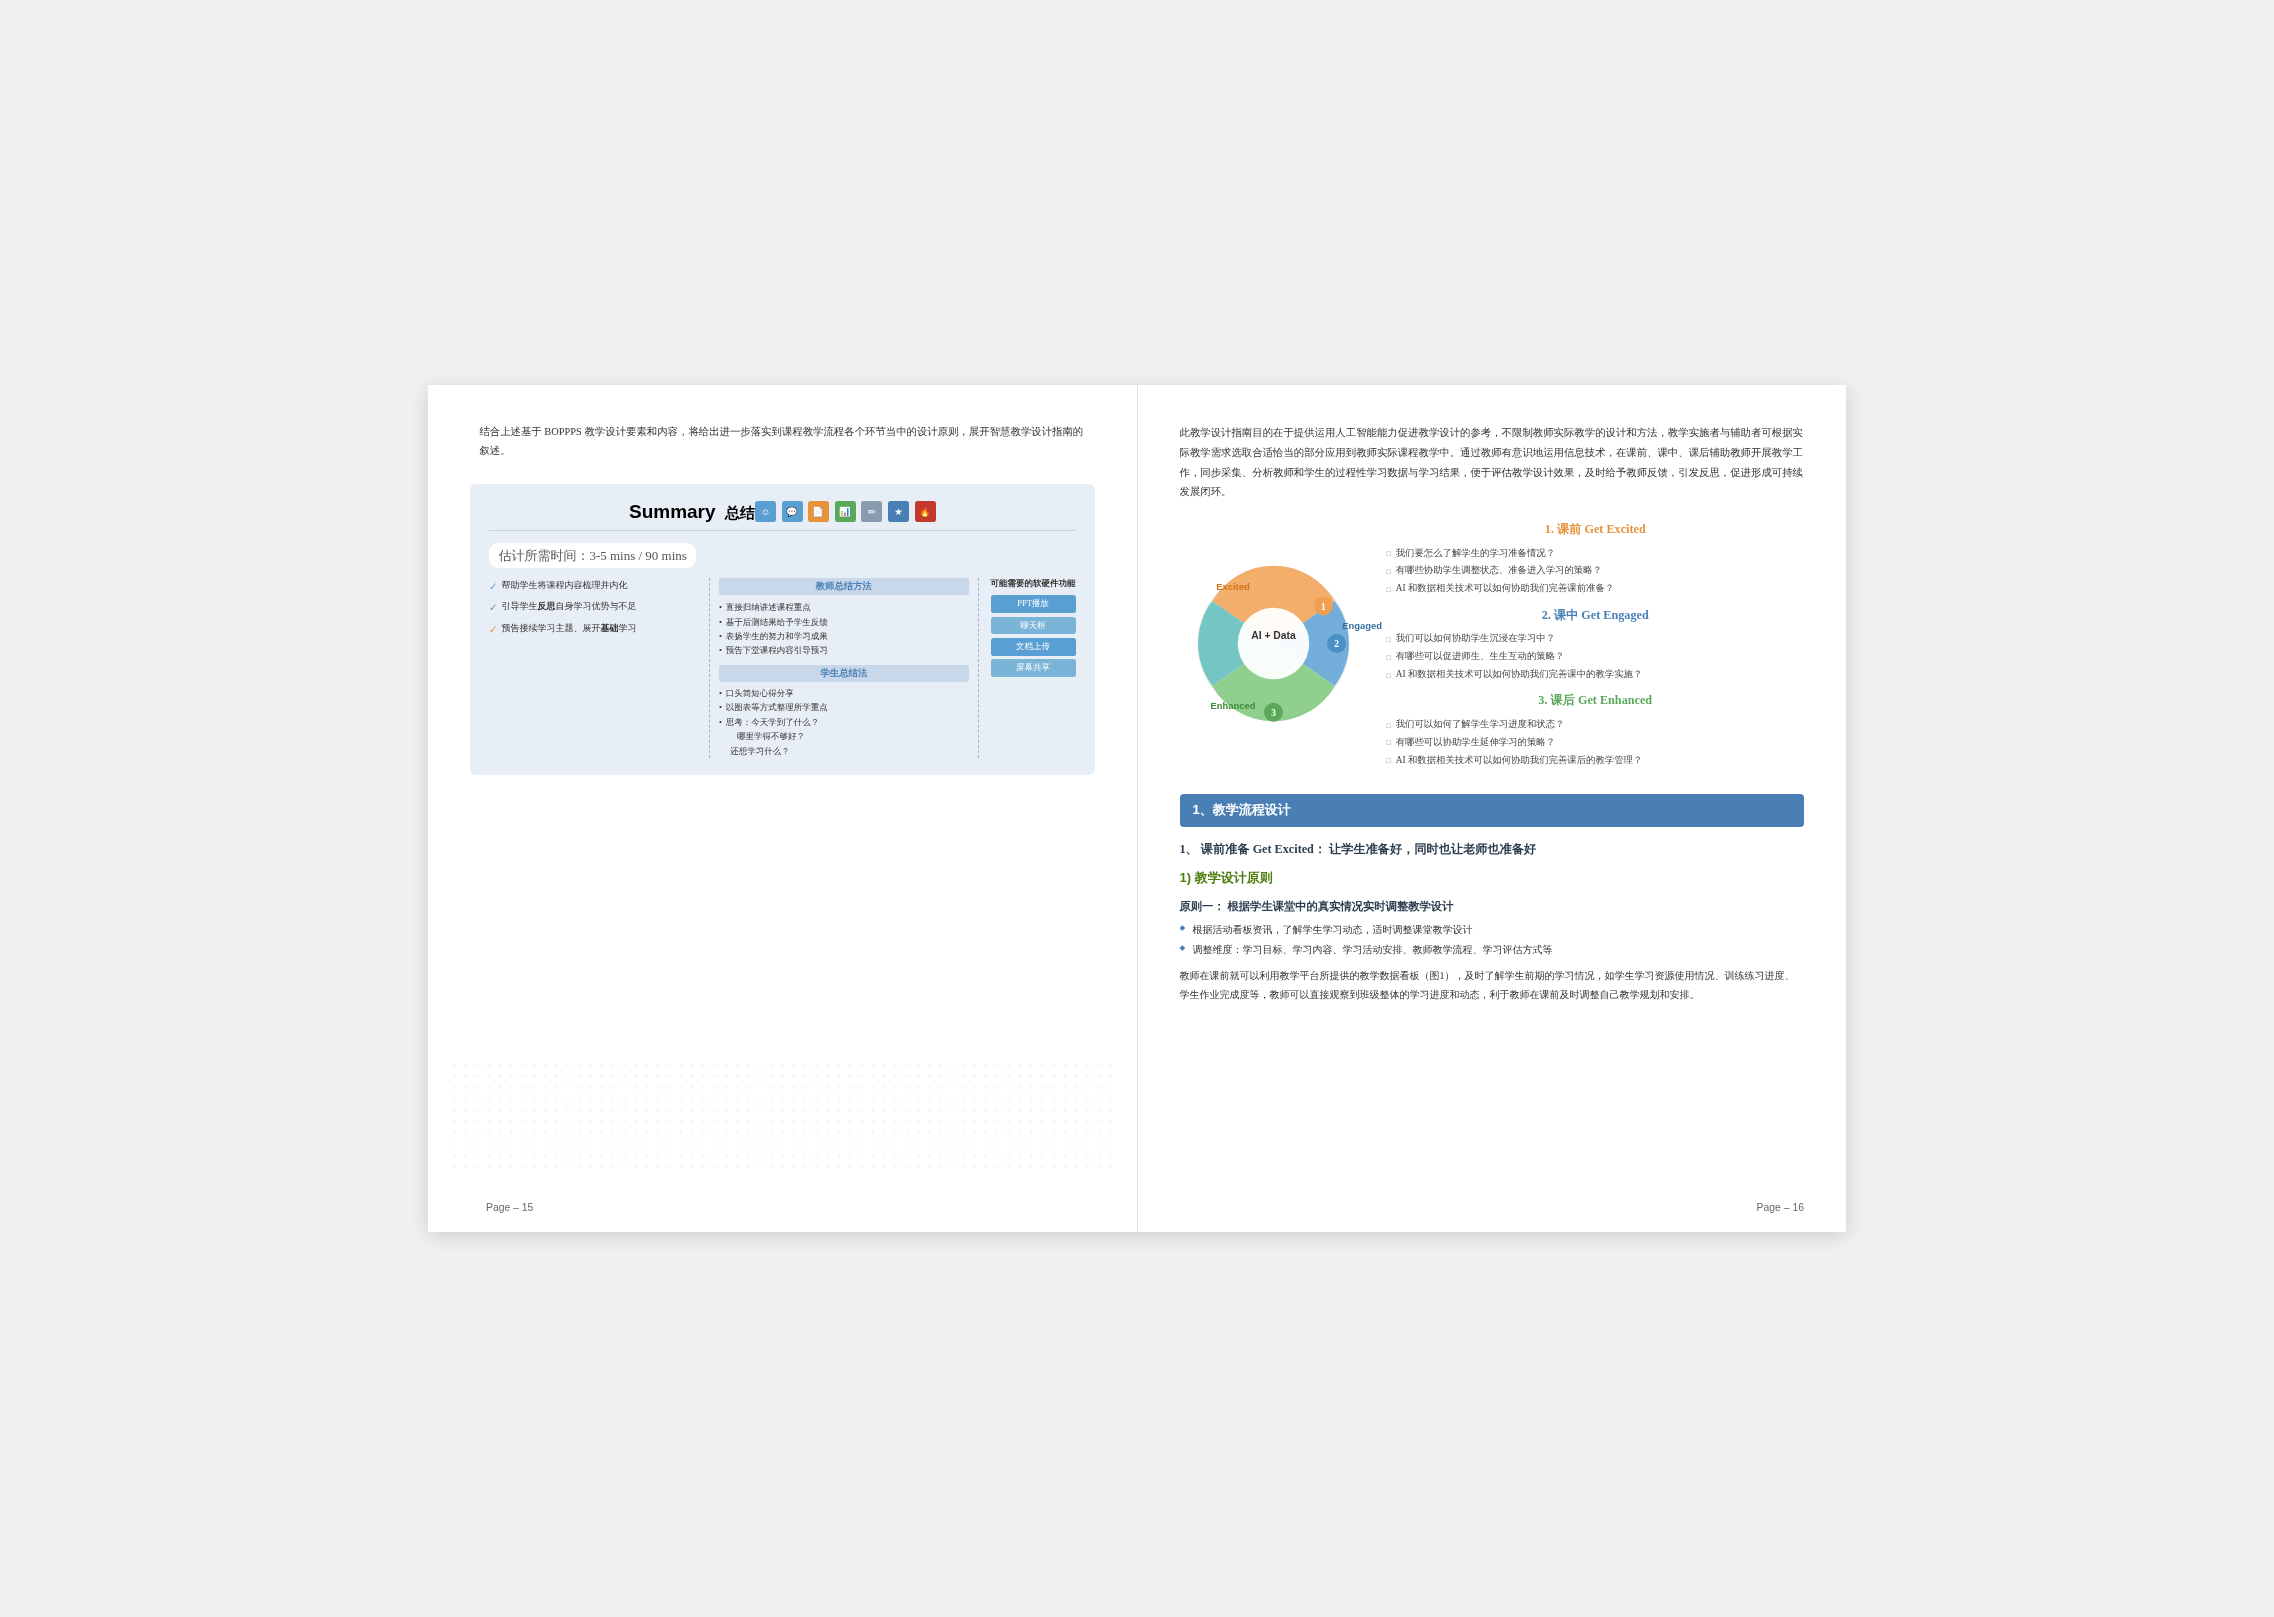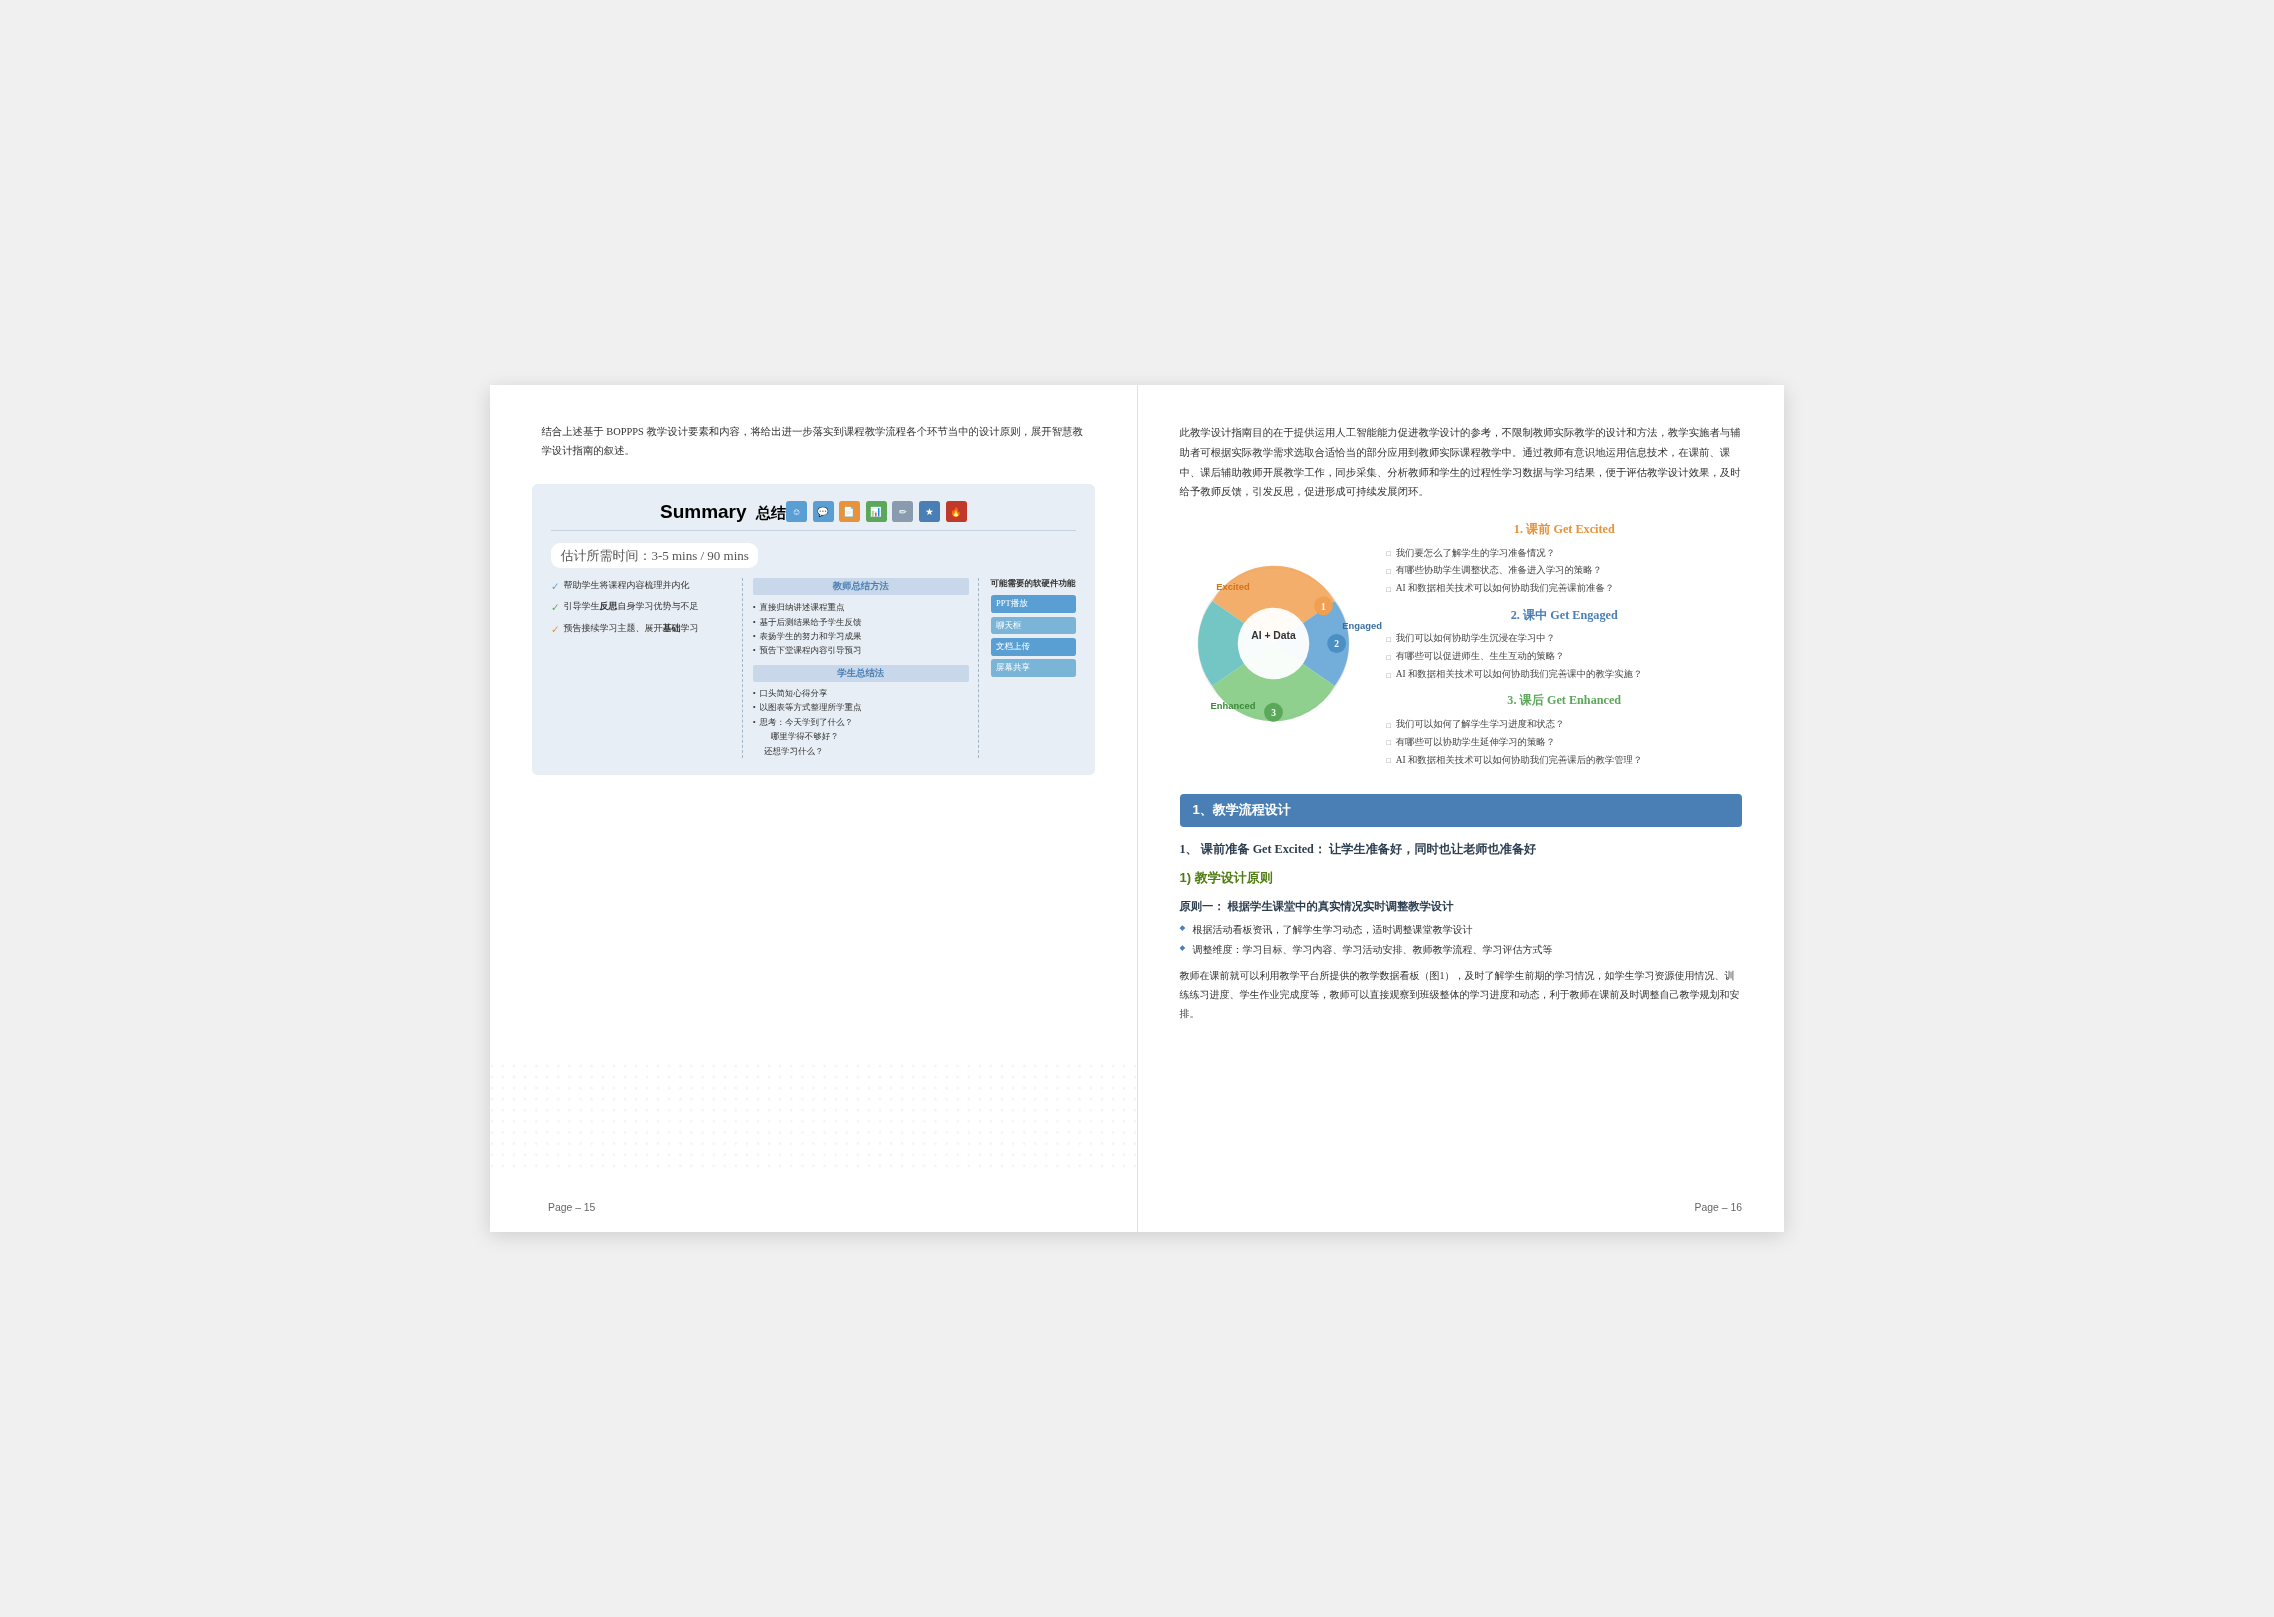--- a/index.html
+++ b/index.html
@@ -7,21 +7,21 @@
       font-family: 'SimSun', 'STSong', serif;
       background: #f0f0f0;
       display: flex;
       justify-content: center;
       align-items: center;
       min-height: 100vh;
       padding: 19px;
     }
     .spread {
       display: flex;
-      width: 1294px;
+      width: 1418px;
       min-height: 847px;
       background: white;
       box-shadow: 0 3.8px 19px rgba(0,0,0,0.15);
     }
     .page {
       flex: 1;
       padding: 38px 42px;
       position: relative;
       background: white;
     }
@@ -155,20 +155,21 @@
       text-align: center;
       margin-bottom: 5.6px;
     }
     .software-btn {
       background: #5a9fd4;
       color: white;
       font-size: 8.5px;
       padding: 2.8px 5.6px;
       border-radius: 2.8px;
       margin-bottom: 3.8px;
+      text-align: center;
     }
     .software-btn.light { background: #7ab5d8; }
 
     
     .page-right-title {
       text-align: center;
       font-size: 26px;
       font-weight: bold;
       color: #2c3e50;
       margin-bottom: 17px;

